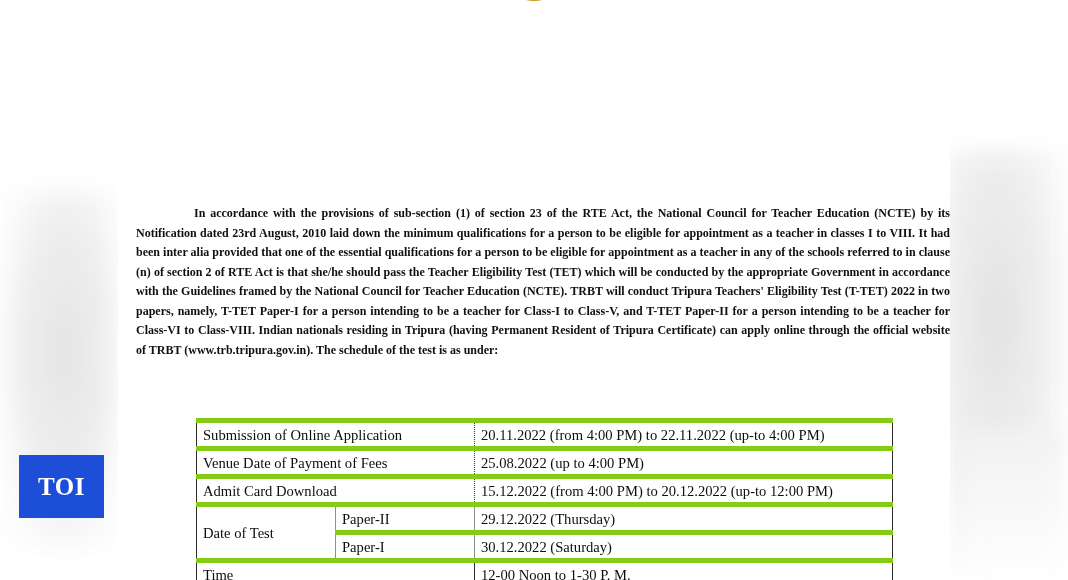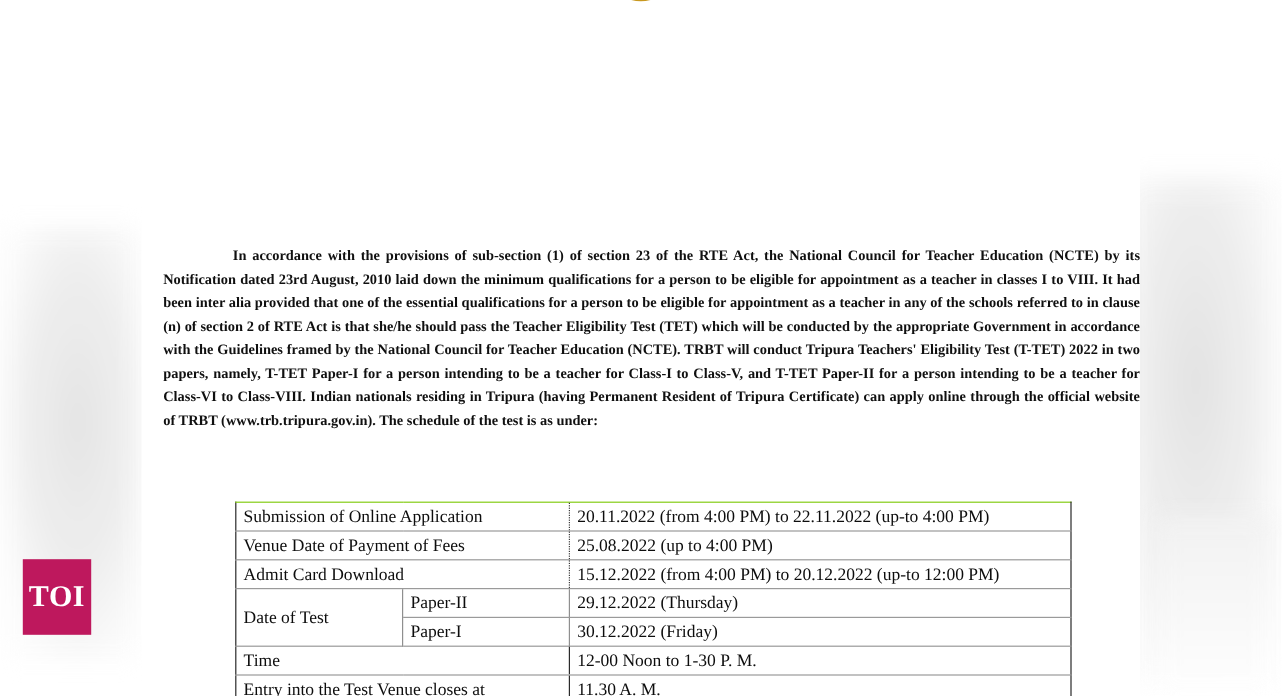--- a/index.html
+++ b/index.html
@@ -150,42 +150,42 @@
     top: 418px;
     width: 697px;
     border-collapse: collapse;
     font-family: "Liberation Serif", "DejaVu Serif", serif;
     font-size: 14.6px;
     color: #0d0d0d;
     z-index: 2;
     table-layout: fixed;
   }
   #schedule td {
-    border-top: 1px solid #84cc16;
+    border-top: 5px solid #84cc16;
     border-bottom: 1px solid #9a9a9a;
     padding: 4px 0 2px 6px;
     height: 17px;
     vertical-align: middle;
     white-space: nowrap;
     overflow: hidden;
   }
   #schedule .edge-l { border-left: 1.6px solid #2a2a2a; }
   #schedule .edge-r { border-right: 1.6px solid #2a2a2a; }
   #schedule .vsep-thin  { border-right: 1px solid #8f8f8f; }
   .col-label { width: 144px; }
   .col-sub   { width: 126px; }
 
   
   #toi-logo {
     position: absolute;
     left: 19px;
-    top: 466px;
-    width: 57px;
+    top: 455px;
+    width: 85px;
     height: 63px;
-    background: #be185d;
+    background: #1d4ed8;
     z-index: 5;
     display: flex;
     align-items: center;
     justify-content: center;
   }
   #toi-logo span {
     font-family: "Liberation Serif", "DejaVu Serif", serif;
     font-weight: bold;
     font-size: 25px;
     color: #ffffff;
@@ -239,21 +239,21 @@
       <td class="edge-l" colspan="2">Admit Card Download</td>
       <td class="edge-r" style="border-left:1.6px dotted #3a3a3a">15.12.2022 (from 4:00 PM) to 20.12.2022 (up-to 12:00 PM)</td>
     </tr>
     <tr>
       <td class="edge-l col-label" rowspan="2" style="border-bottom:1px solid #9a9a9a;border-right:1px solid #8f8f8f">Date of Test</td>
       <td class="col-sub vsep-thin">Paper-II</td>
       <td class="edge-r" style="border-left:1.6px dotted #3a3a3a">29.12.2022 (Thursday)</td>
     </tr>
     <tr>
       <td class="col-sub vsep-thin">Paper-I</td>
-      <td class="edge-r" style="border-left:1.6px solid #2a2a2a">30.12.2022 (Friday)</td>
+      <td class="edge-r" style="border-left:1.6px solid #2a2a2a">30.12.2022 (Saturday)</td>
     </tr>
     <tr>
       <td class="edge-l" colspan="2">Time</td>
       <td class="edge-r" style="border-left:1.6px solid #2a2a2a">12-00 Noon to 1-30 P. M.</td>
     </tr>
     <tr>
       <td class="edge-l" colspan="2">Entry into the Test Venue closes at</td>
       <td class="edge-r" style="border-left:1.6px solid #2a2a2a">11.30 A. M.</td>
     </tr>
   </tbody>

